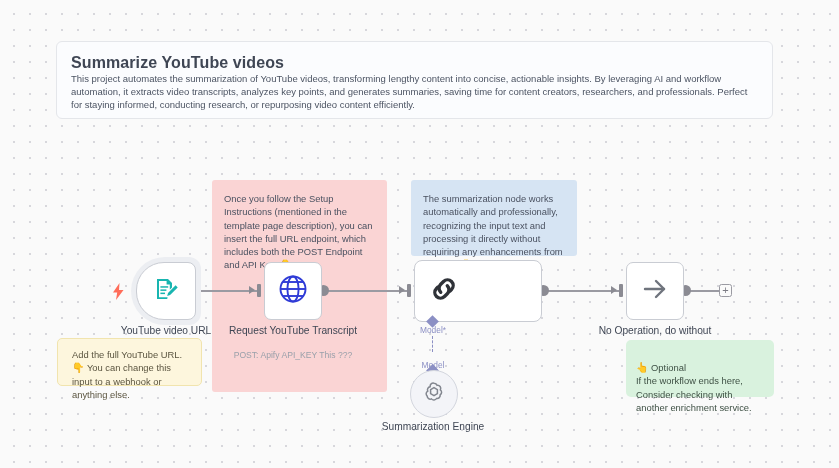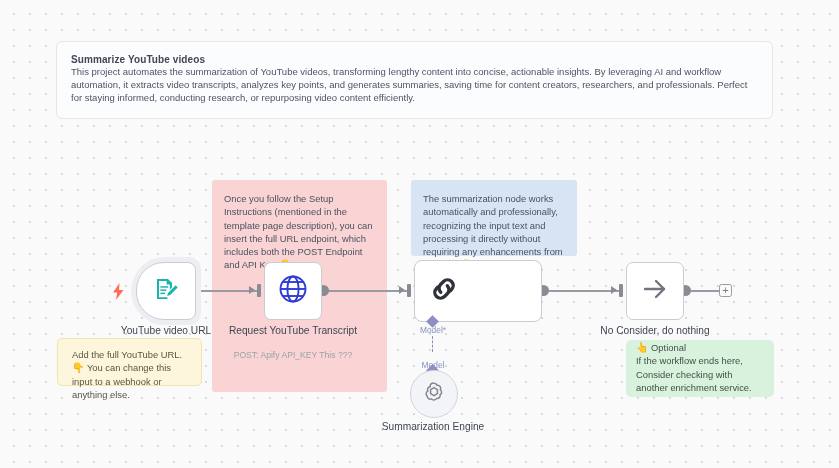--- a/index.html
+++ b/index.html
@@ -31,21 +31,21 @@
     top: 41px;
     width: 717px;
     height: 78px;
     background: #fbfcfe;
     border: 1px solid #e4e6ea;
     border-radius: 6px;
     box-sizing: border-box;
     padding: 12px 14px 10px 14px;
   }
   #desc-title {
-    font-size: 10px;
+    font-size: 16px;
     font-weight: bold;
     color: #3f4654;
     letter-spacing: 0.1px;
   }
   #desc-body {
     font-size: 9.5px;
     line-height: 13.2px;
     color: #4c5463;
   }
 
@@ -69,21 +69,21 @@
   }
   .sticky.green {
     background: #d9f2de;
     border-radius: 5px;
     color: #3f5145;
   }
 
   #note-pink  { left: 212px; top: 180px; width: 175px; height: 212px; }
   #note-blue  { left: 411px; top: 180px; width: 166px; height: 76px; }
   #note-yellow{ left: 57px;  top: 338px; width: 145px; height: 48px; padding: 9px 14px; }
-  #note-green { left: 626px; top: 340px; width: 148px; height: 57px; padding: 1px 10px; }
+  #note-green { left: 626px; top: 340px; width: 148px; height: 57px; padding: 21px 10px; }
 
   .emoji { font-size: 10px; }
 
   
   .wire {
     position: absolute;
     height: 1.5px;
     background: #9a9aa2;
   }
   .arrow-in {
@@ -327,15 +327,15 @@
   <div class="node-label" style="left:373px; top:420px; width:120px;">Summarization Engine</div>
 
   <div class="node" id="node-noop">
     <span>
       <svg width="30" height="30" viewBox="0 0 30 30" fill="none" stroke="#6f747d" stroke-width="2.4" stroke-linecap="round" stroke-linejoin="round">
         <line x1="5" y1="15" x2="24" y2="15"></line>
         <polyline points="16,7 24,15 16,23"></polyline>
       </svg>
     </span>
   </div>
-  <div class="node-label" style="left:585px; top:324px; width:140px;">No Consider, do nothing</div>
+  <div class="node-label" style="left:585px; top:324px; width:140px;">No Operation, do without</div>
 
 </div>
 
 </body></html>

